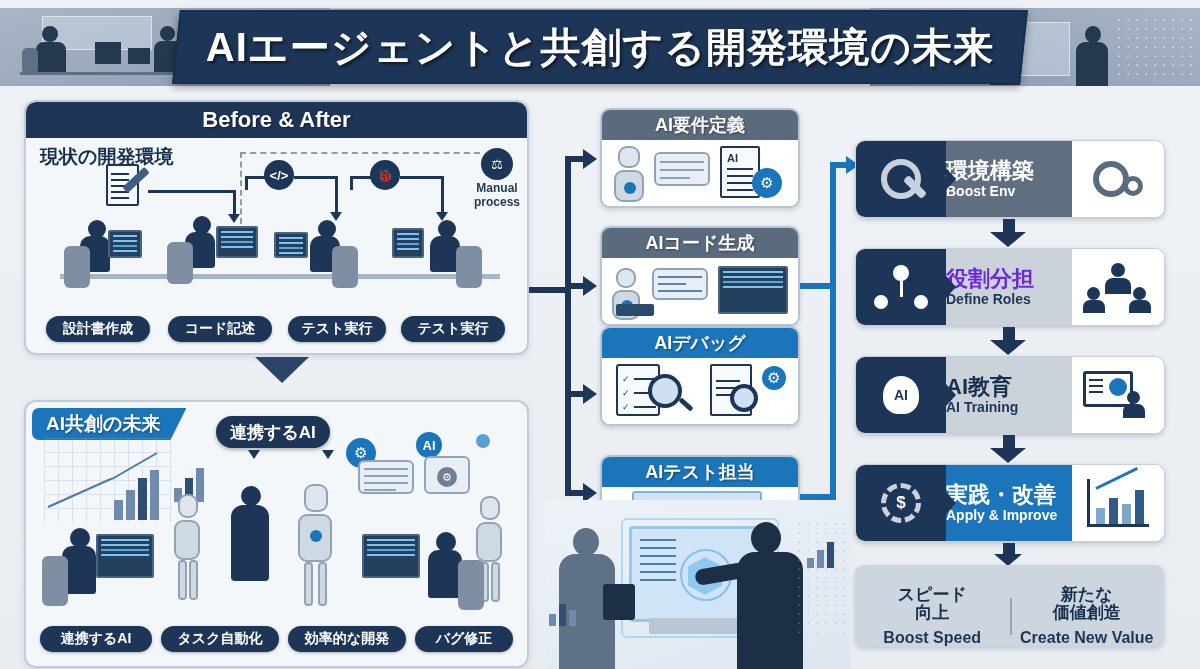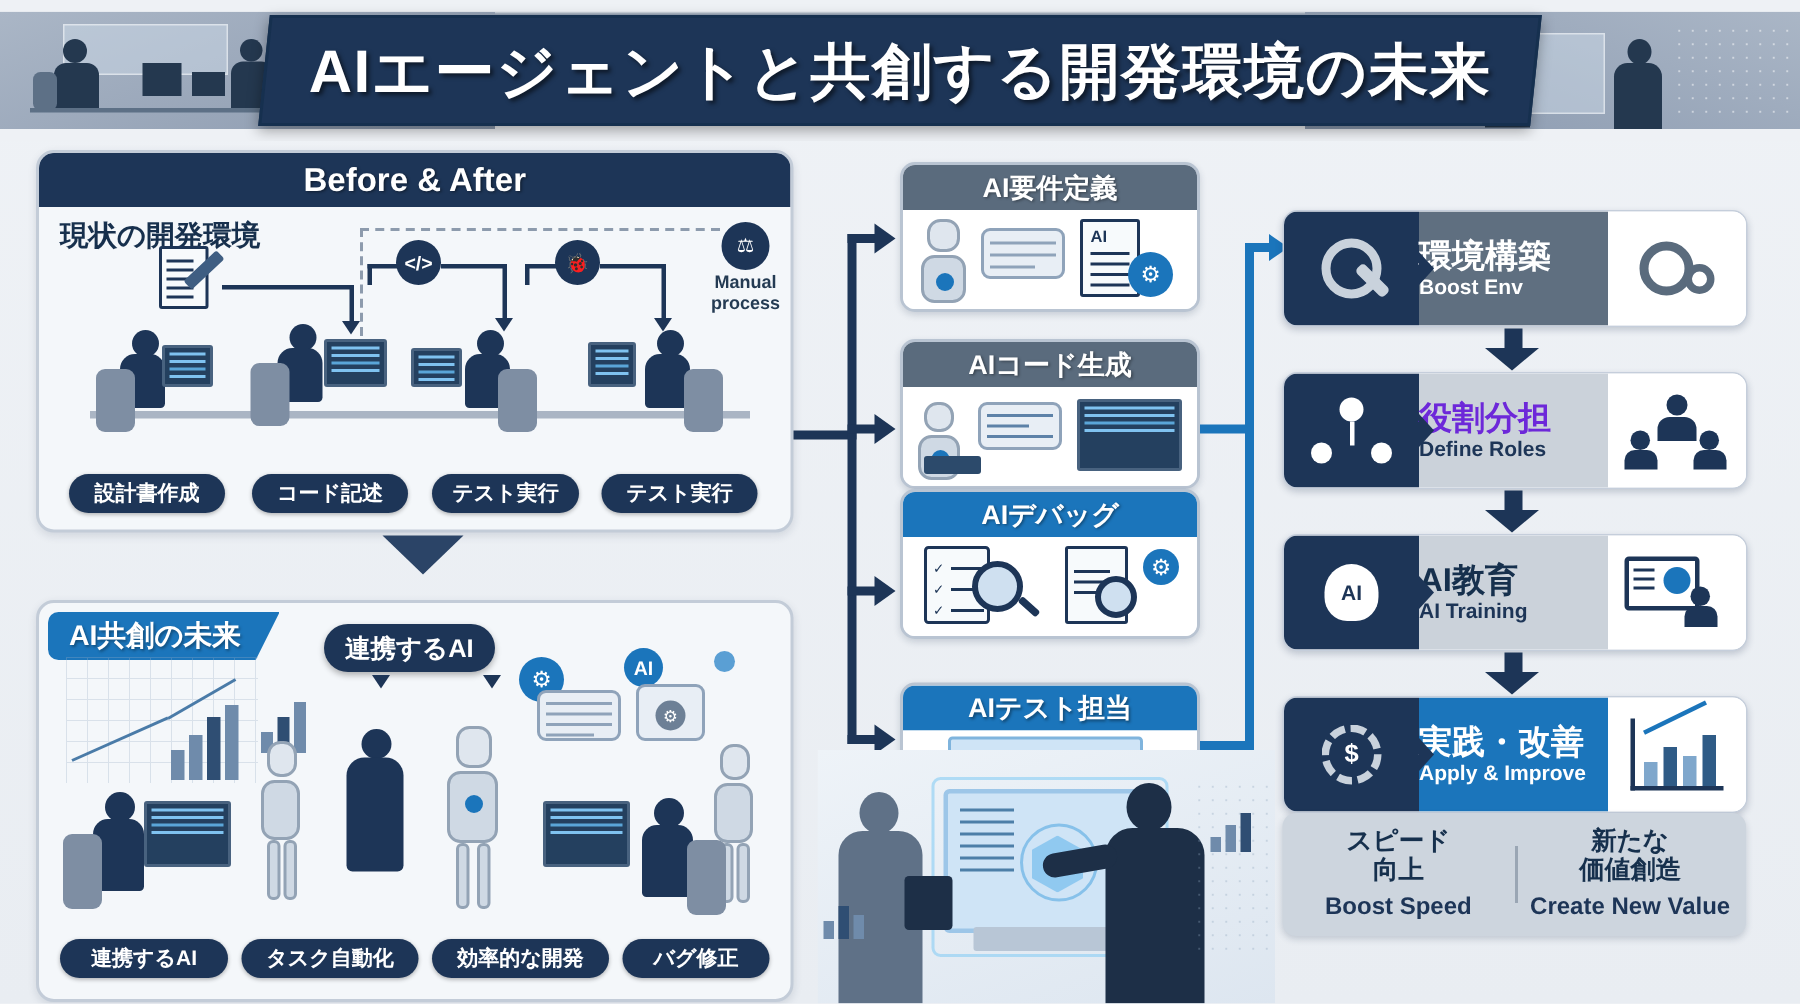--- a/index.html
+++ b/index.html
@@ -152,22 +152,22 @@
   .rr-notch { position:absolute; left:0; top:50%; margin-top:-11px; width:0; height:0;
     border-top:11px solid transparent; border-bottom:11px solid transparent; border-left:10px solid #1d3557; z-index:2; }
   .arrow-dn-big {
     position:absolute; left:990px; width:0; height:0;
     border-left:18px solid transparent; border-right:18px solid transparent; border-top:15px solid #1d3557;
   }
   .arrow-stem { position:absolute; left:1003px; width:12px; background:#1d3557; }
 
   
   #benefits {
-    position:absolute; left:855px; top:542px; width:309px; height:82px;
-    background:#cdd5de; border-radius:9px; display:flex; align-items:center;
+    position:absolute; left:855px; top:565px; width:309px; height:82px;
+    background:#cdd5de; border-radius:9px; display:flex; align-items:flex-end;
     box-shadow:0 2px 5px rgba(30,50,80,.2);
   }
   .bene { flex:1; text-align:center; position:relative; padding:0 2px; }
   .bene + .bene::before { content:""; position:absolute; left:0; top:12px; bottom:12px; width:2px; background:#9aa6b4; }
   .bene-jp { font-size:17px; font-weight:bold; color:#16304d; line-height:1.06; }
   .bene-en { font-size:16px; font-weight:bold; color:#1d3557; margin-top:7px; }
 
   
   #photo-center { position:absolute; left:545px; top:500px; width:305px; height:169px; overflow:hidden; }
   .ph-bg { position:absolute; inset:0; background:linear-gradient(160deg,#eef3f8,#dde6f0); }

